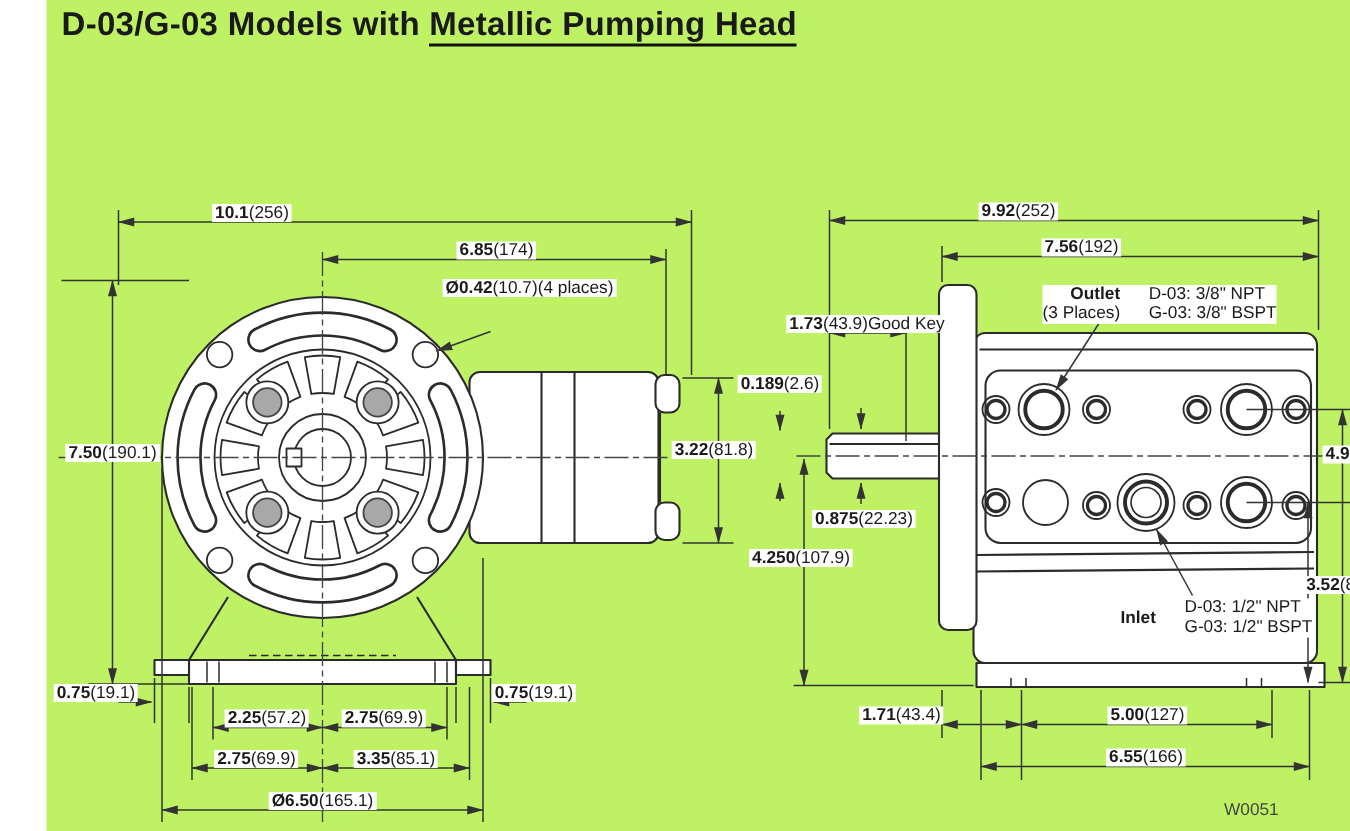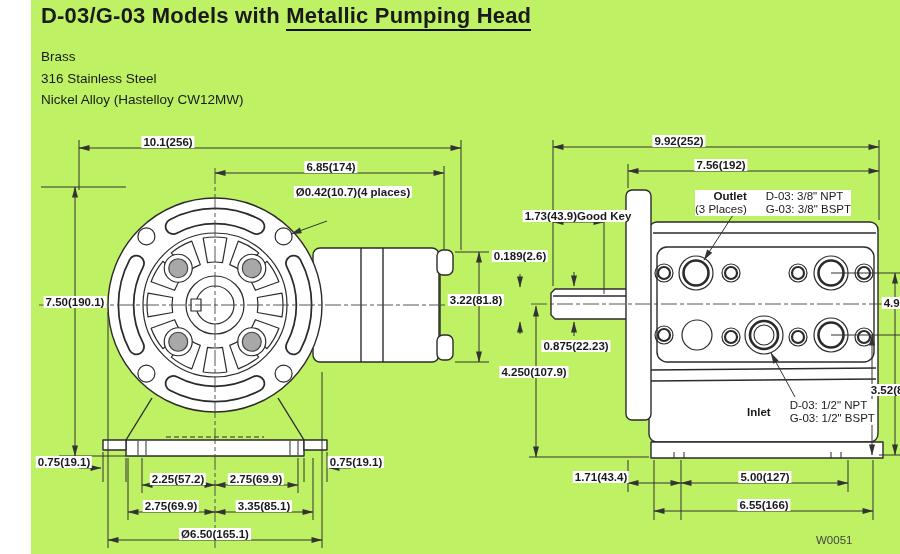--- a/index.html
+++ b/index.html
@@ -5,21 +5,21 @@
   html,body{margin:0;padding:0;background:#fff;}
   #stage{position:relative;width:900px;height:554px;background:#bef264;overflow:hidden;
          font-family:"Liberation Sans",sans-serif;color:#1a1a1a;margin-left:31px;}
   #linework{position:absolute;left:0;top:0;}
   .title{position:absolute;left:10px;top:3px;font-size:22px;font-weight:bold;white-space:nowrap;letter-spacing:0.2px;}
   .title .tu{border-bottom:2.5px solid #111;padding-bottom:1px;}
   .materials{position:absolute;left:10px;top:46px;font-size:13.5px;line-height:21.5px;}
   .dim{position:absolute;transform:translateX(-50%);display:flex;flex-direction:row;align-items:center;
        background:#fff;padding:0 2px;font-size:11.5px;font-weight:bold;line-height:12px;
        white-space:nowrap;text-align:center;}
-  .dim .m,.dim .n{font-weight:bold;}
+  .dim .m,.dim .n{font-weight:normal;}
   .portlabel{position:absolute;display:flex;gap:19px;font-size:11.5px;line-height:13px;white-space:nowrap;background:#fff;}
   .portlabel .c1{font-weight:bold;text-align:right;}
   .portlabel .c1 .sub{font-weight:normal;}
   .portlabel .c2{font-weight:normal;}
   .inlet-row .c1{align-self:center;}
   .docnum{position:absolute;left:785px;top:534px;font-size:11.5px;color:#444;}
 </style>
 </head>
 <body>
 
@@ -239,25 +239,20 @@
       <line x1="800" y1="335" x2="893" y2="335"></line>
       <line x1="848" y1="455" x2="893" y2="455"></line>
       <line x1="864" y1="273" x2="864" y2="455" marker-start="url(#as)" marker-end="url(#ae)"></line>
       <line x1="841" y1="335" x2="841" y2="455" marker-start="url(#as)" marker-end="url(#ae)"></line>
       <line x1="702" y1="215" x2="673" y2="260" marker-end="url(#ae)"></line>
       <line x1="764" y1="397" x2="740" y2="353" marker-end="url(#ae)"></line>
     </g>
   </svg>
 
   <div class="title"><span>D-03/G-03 Models with </span><span class="tu">Metallic Pumping Head</span></div>
-  <div class="materials">
-    <div>Brass</div>
-    <div>316 Stainless Steel</div>
-    <div>Nickel Alloy (Hastelloy CW12MW)</div>
-  </div>
 
   <div class="dim" style="left:137px;top:136px">
       <span class="v">10.1</span>
       <span class="m">(256)</span>
     </div>
   <div class="dim" style="left:300px;top:161px">
       <span class="v">6.85</span>
       <span class="m">(174)</span>
     </div>
   <div class="dim" style="left:322px;top:186px">

